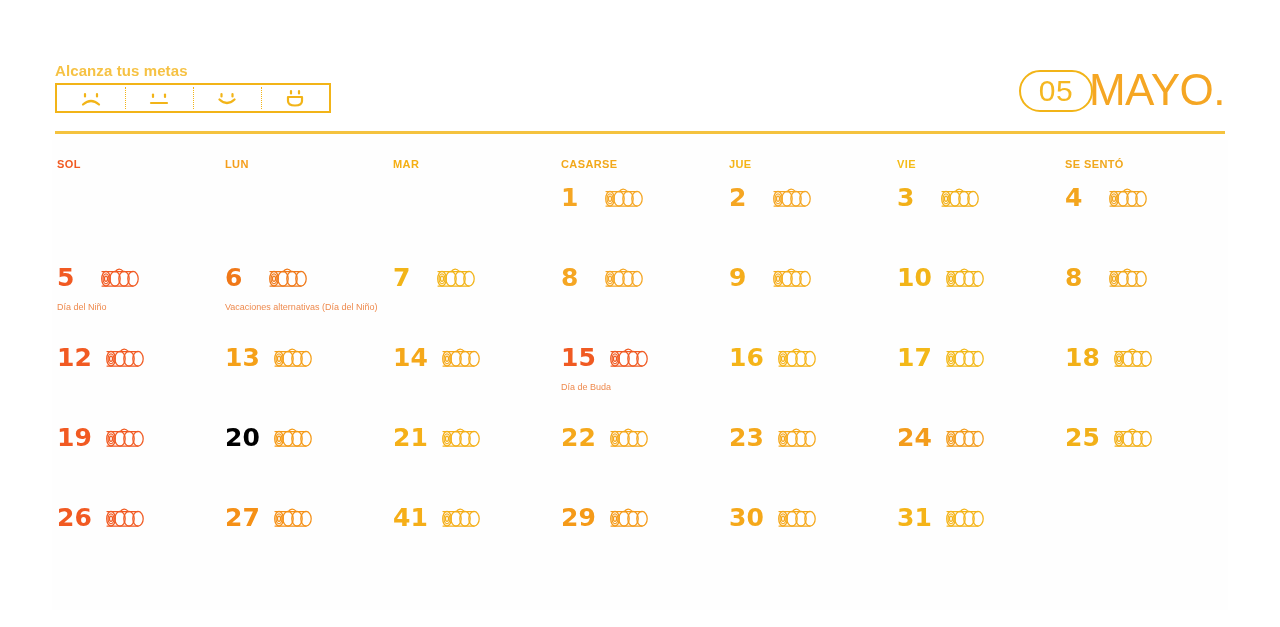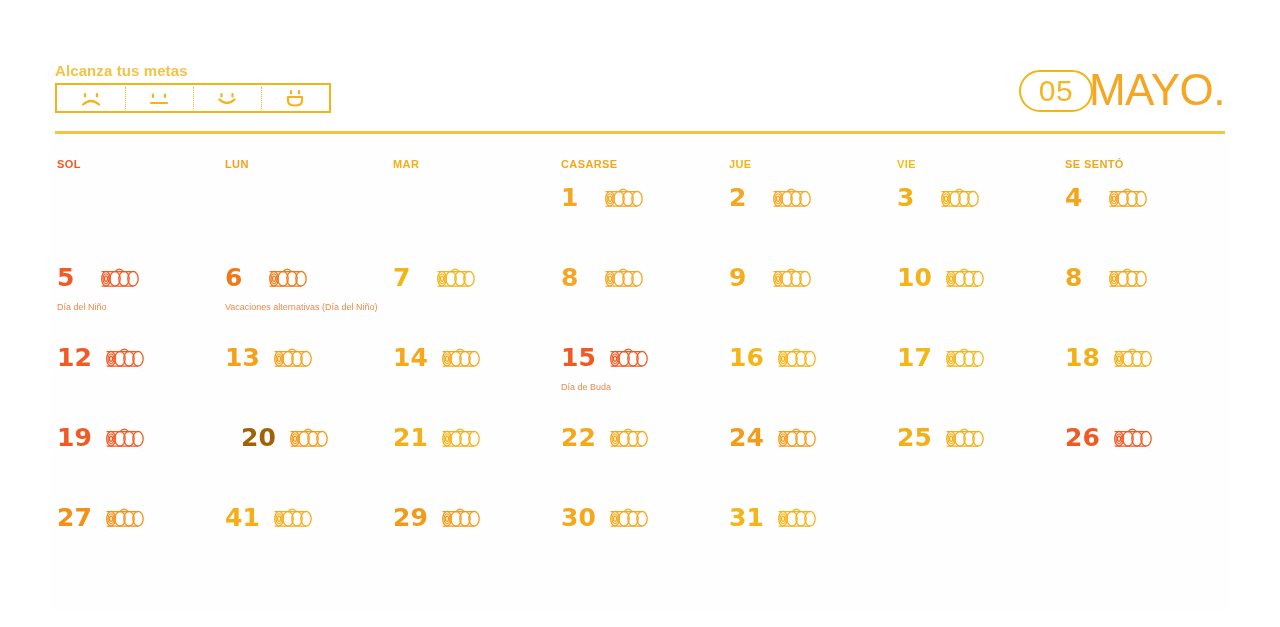--- a/index.html
+++ b/index.html
@@ -634,21 +634,21 @@
                   <ellipse cx="13" cy="16.75" rx="4.3" ry="7.3"></ellipse>
                   <ellipse cx="13" cy="16.75" rx="2.9" ry="5"></ellipse>
                   <ellipse cx="13" cy="16.75" rx="1.5" ry="2.7"></ellipse>
                 </g>
               </svg>
             </span>
           </div>
         </div>
         <div class="day-cell">
           <div class="day-head">
-            <span class="day-num" style="color: #a16207; margin-left: 16px;">20</span>
+            <span class="day-num" style="color: #000000;">20</span>
             <span class="day-icon">
               <svg width="52" height="30" viewBox="0 0 52 30">
                 <g fill="none" stroke="#F59A16" stroke-width="1.25" stroke-linecap="round" stroke-linejoin="round">
                   <path d="M9 9.5 L40 9.5"></path>
                   <path d="M9 24 L40 24"></path>
                   <ellipse cx="40" cy="16.75" rx="5.2" ry="7.3"></ellipse>
                   <ellipse cx="31" cy="16.75" rx="5.2" ry="7.3"></ellipse>
                   <path d="M22 9.8 Q26 4.5 30.5 9.6"></path>
                   <ellipse cx="22" cy="16.75" rx="5.2" ry="7.3"></ellipse>
                   <ellipse cx="13" cy="16.75" rx="4.3" ry="7.3"></ellipse>
@@ -675,20 +675,40 @@
                   <ellipse cx="13" cy="16.75" rx="2.9" ry="5"></ellipse>
                   <ellipse cx="13" cy="16.75" rx="1.5" ry="2.7"></ellipse>
                 </g>
               </svg>
             </span>
           </div>
         </div>
         <div class="day-cell">
           <div class="day-head">
             <span class="day-num" style="color: rgb(245, 168, 28);">22</span>
+            <span class="day-icon">
+              <svg width="52" height="30" viewBox="0 0 52 30">
+                <g fill="none" stroke="#F5A81C" stroke-width="1.25" stroke-linecap="round" stroke-linejoin="round">
+                  <path d="M9 9.5 L40 9.5"></path>
+                  <path d="M9 24 L40 24"></path>
+                  <ellipse cx="40" cy="16.75" rx="5.2" ry="7.3"></ellipse>
+                  <ellipse cx="31" cy="16.75" rx="5.2" ry="7.3"></ellipse>
+                  <path d="M22 9.8 Q26 4.5 30.5 9.6"></path>
+                  <ellipse cx="22" cy="16.75" rx="5.2" ry="7.3"></ellipse>
+                  <ellipse cx="13" cy="16.75" rx="4.3" ry="7.3"></ellipse>
+                  <ellipse cx="13" cy="16.75" rx="2.9" ry="5"></ellipse>
+                  <ellipse cx="13" cy="16.75" rx="1.5" ry="2.7"></ellipse>
+                </g>
+              </svg>
+            </span>
+          </div>
+        </div>
+        <div class="day-cell">
+          <div class="day-head">
+            <span class="day-num" style="color: rgb(245, 168, 28);">23</span>
             <span class="day-icon">
               <svg width="52" height="30" viewBox="0 0 52 30">
                 <g fill="none" stroke="#F5A81C" stroke-width="1.25" stroke-linecap="round" stroke-linejoin="round">
                   <path d="M9 9.5 L40 9.5"></path>
                   <path d="M9 24 L40 24"></path>
                   <ellipse cx="40" cy="16.75" rx="5.2" ry="7.3"></ellipse>
                   <ellipse cx="31" cy="16.75" rx="5.2" ry="7.3"></ellipse>
                   <path d="M22 9.8 Q26 4.5 30.5 9.6"></path>
                   <ellipse cx="22" cy="16.75" rx="5.2" ry="7.3"></ellipse>
                   <ellipse cx="13" cy="16.75" rx="4.3" ry="7.3"></ellipse>

